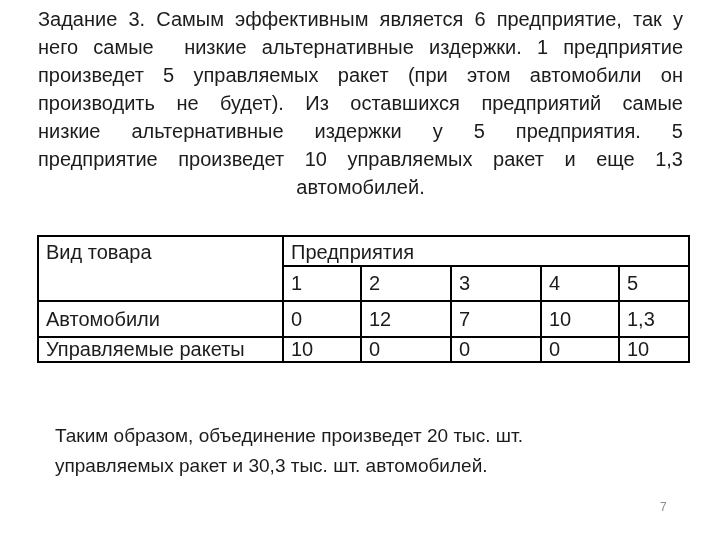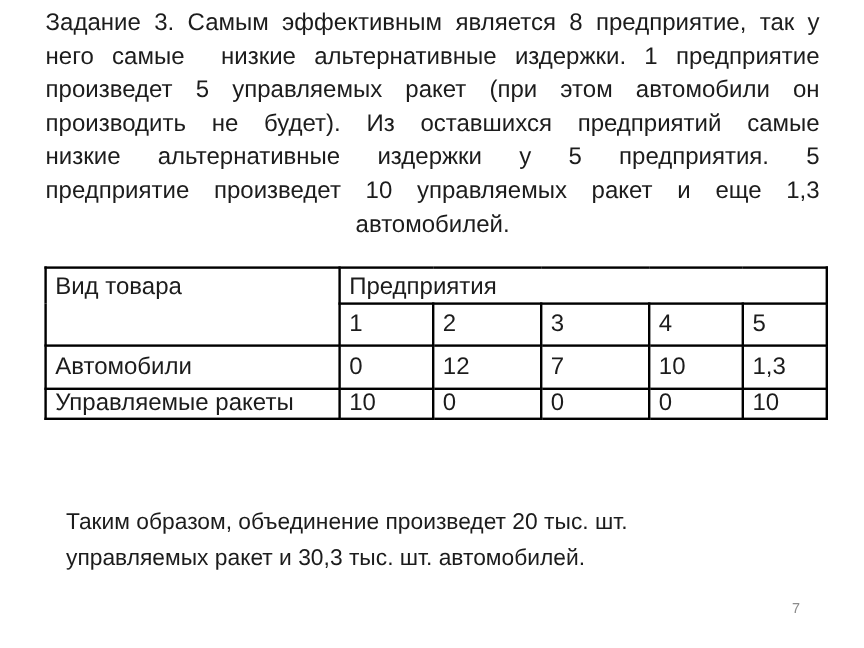--- a/index.html
+++ b/index.html
@@ -25,21 +25,21 @@
   .intro {
     position: absolute;
     left: 38px; top: 5px; width: 645px;
     font-size: 20px; line-height: 28px;
   }
   .intro .jline { text-align: justify; text-align-last: justify; }
   .intro .lline { text-align: center; }
   
   .ptable {
     position: absolute;
-    left: 37px; top: 222px;
+    left: 37px; top: 235px;
     border-collapse: collapse;
     table-layout: fixed;
     font-size: 20px;
     color: var(--text);
   }
   .ptable td {
     border: 2px solid var(--table-border);
     padding: 0 7px;
     vertical-align: middle;
     text-align: left;
@@ -64,21 +64,21 @@
     font-size: 12px;
     color: var(--page-number);
   }
 </style>
 </head>
 <body>
 
 <div class="slide">
 
   <div class="intro">
-    <div class="jline">Задание 3. Самым эффективным является 8 предприятие, так у</div>
+    <div class="jline">Задание 3. Самым эффективным является 6 предприятие, так у</div>
     <div class="jline">него самые&nbsp; низкие альтернативные издержки. 1 предприятие</div>
     <div class="jline">произведет 5 управляемых ракет (при этом автомобили он</div>
     <div class="jline">производить не будет). Из оставшихся предприятий самые</div>
     <div class="jline">низкие альтернативные издержки у 5 предприятия. 5</div>
     <div class="jline">предприятие произведет 10 управляемых ракет и еще 1,3</div>
     <div class="lline">автомобилей.</div>
   </div>
 
   <table class="ptable">
     <colgroup>

